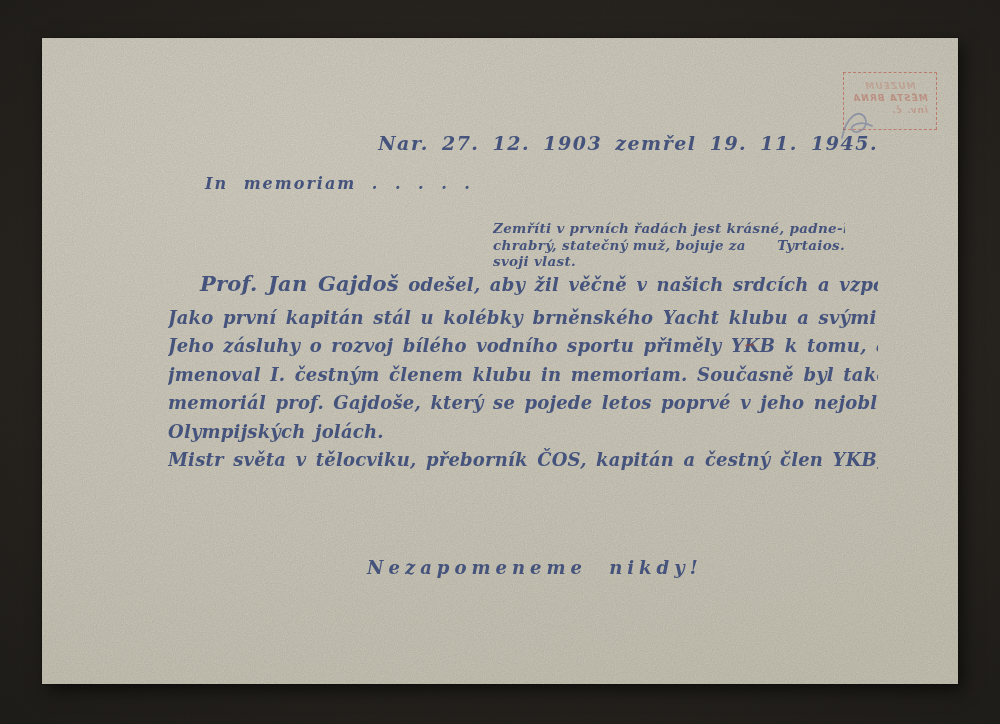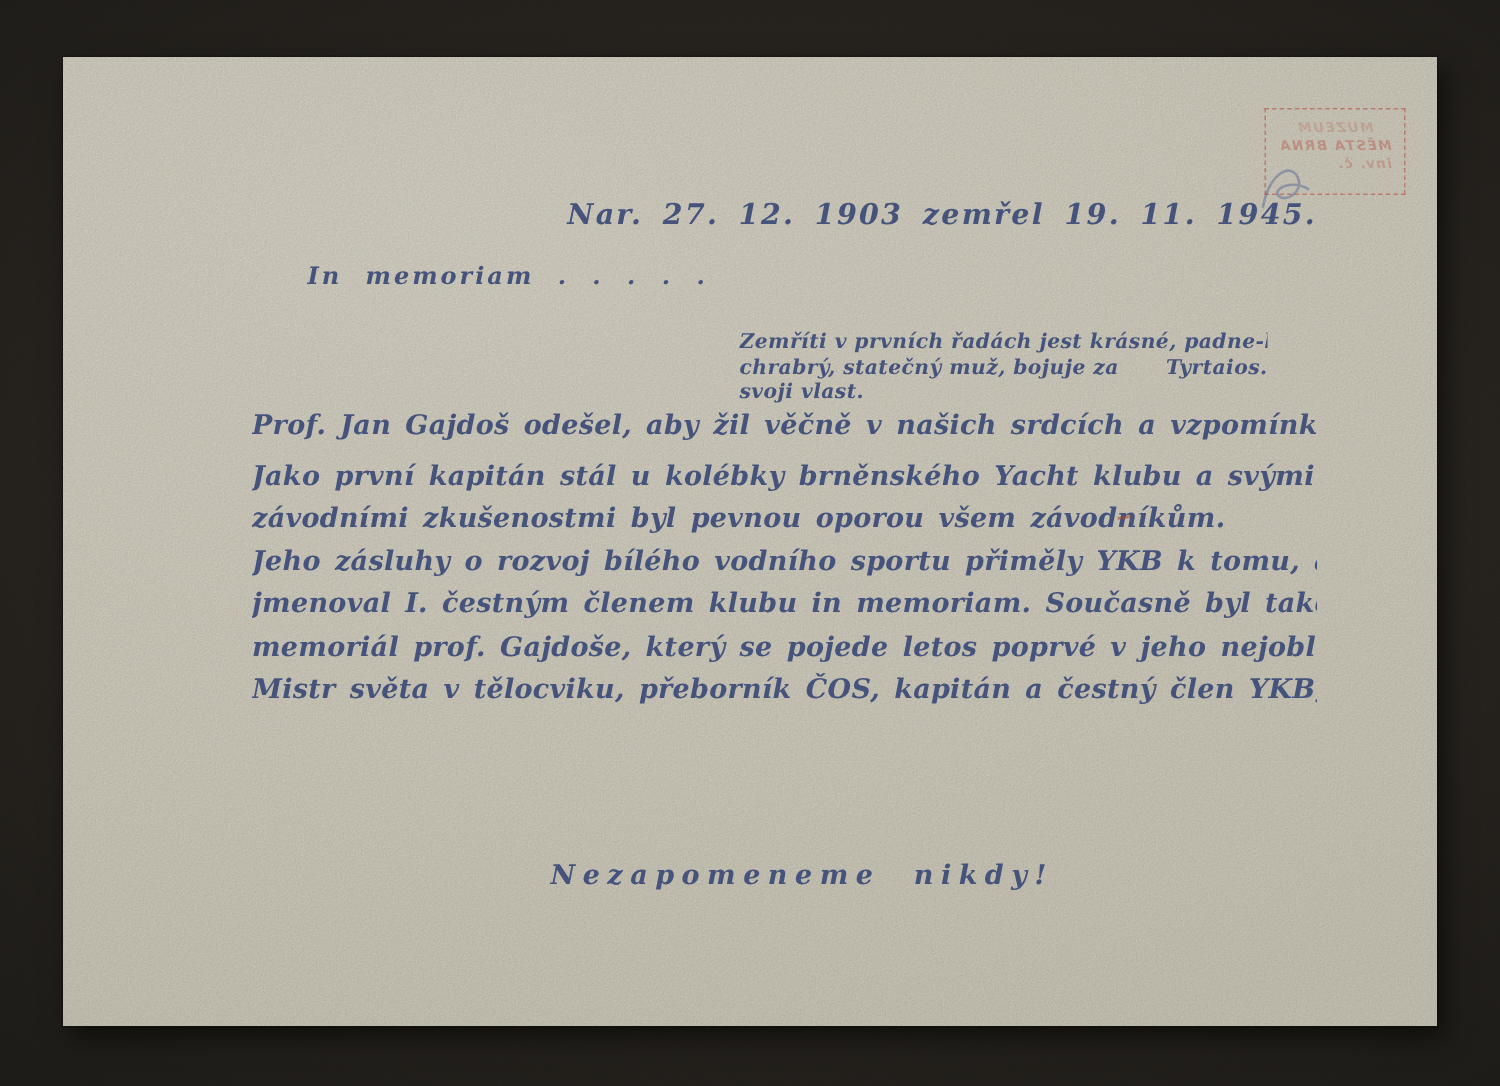--- a/index.html
+++ b/index.html
@@ -34,25 +34,25 @@
   }
   .ep1 { text-align: justify; text-align-last: justify; white-space: nowrap; overflow: hidden; }
   .ep2 { display: flex; }
 
   .bodytext {
     position: absolute; left: 126px; right: 80px; top: 226px;
     font-size: 18px; letter-spacing: 0.2px; word-spacing: 3px;
   }
   .line { height: 28.4px; line-height: 28.4px; white-space: nowrap; overflow: hidden; }
   .lead-line { height: 40px; line-height: 40px; }
-  .lead-name { font-size: 18px; }
+  .lead-name { font-size: 21px; margin-left: 32px; }
   .just { text-align: justify; text-align-last: justify; text-justify: inter-word; }
 
   .closing {
-    position: absolute; left: 325px; top: 535px;
+    position: absolute; left: 325px; top: 519px;
     font-size: 18px; letter-spacing: 5px; word-spacing: 11px;
     white-space: nowrap;
     text-align: right;
   }
 
   .stamp {
     position: absolute; left: 801px; top: 34px; width: 94px; height: 58px;
     border: 1.5px dashed rgba(205,68,50,0.5);
     box-sizing: border-box;
   }
@@ -102,24 +102,24 @@
       <span>chrabrý, statečný muž, bojuje za svoji vlast.</span>
       <span>Tyrtaios.</span>
     </div>
   </div>
 
   <div class="bodytext">
     <div class="line lead-line just">
       <span class="lead-name">Prof. Jan Gajdoš</span><span> odešel, aby žil věčně v našich srdcích a vzpomínkách.</span>
     </div>
     <div class="line just">Jako první kapitán stál u kolébky brněnského Yacht klubu a svými bohatými</div>
-    <div class="line">závodními zkušenostmi byl pevnou oporou všem závodníkům.</div>
     <div class="line just">Jeho zásluhy o rozvoj bílého vodního sportu přiměly YKB k tomu, aby jej</div>
     <div class="line just">jmenoval I. čestným členem klubu in memoriam.  Současně byl také založen</div>
     <div class="line just">memoriál prof. Gajdoše, který se pojede letos poprvé v jeho nejoblíbenější třídě</div>
+    <div class="line">Olympijských jolách.</div>
     <div class="line just">Mistr světa v tělocviku, přeborník ČOS, kapitán a čestný člen YKB, opustil</div>
   </div>
 
   <div class="red-dash"></div>
 
   <div class="closing">Nezapomeneme nikdy!</div>
 </div>
 
 <svg class="grain" width="1000" height="724">
   <filter id="g">

